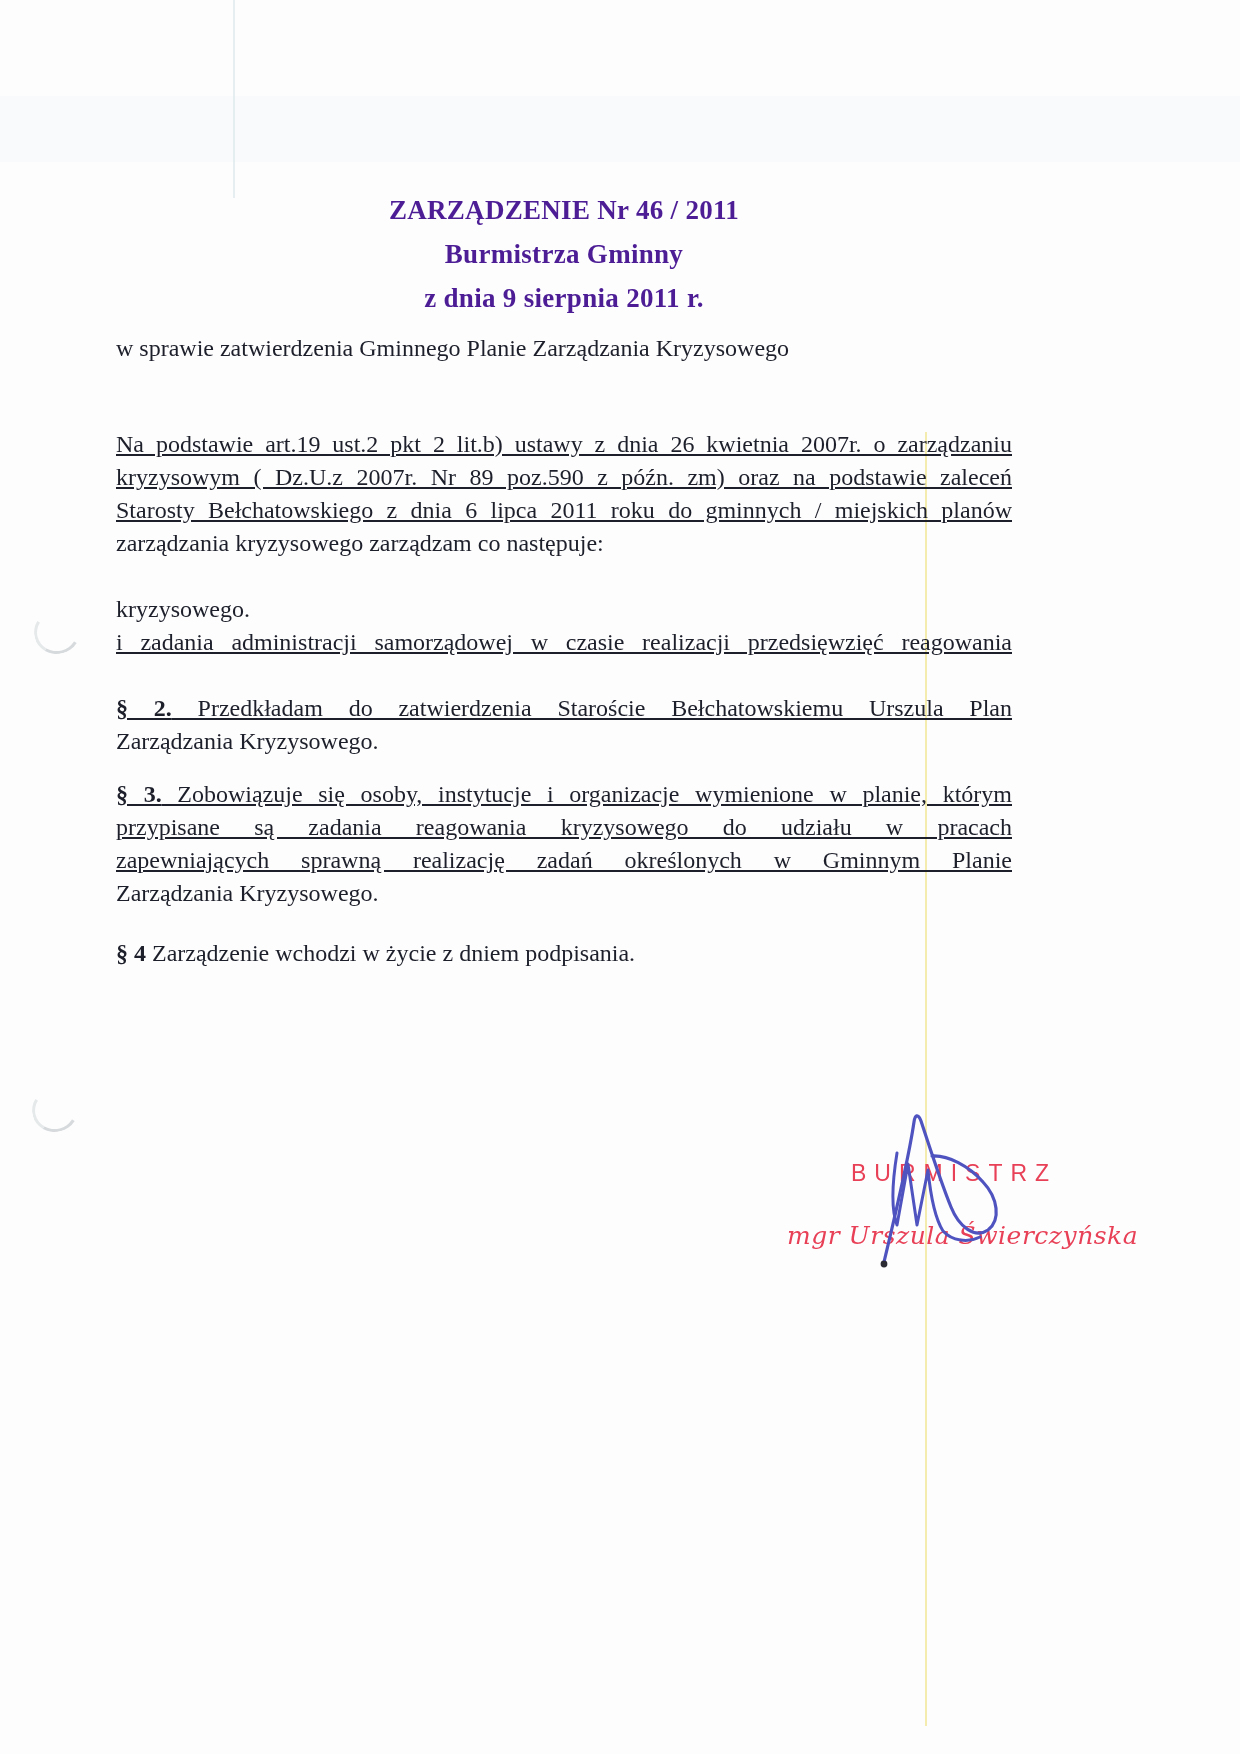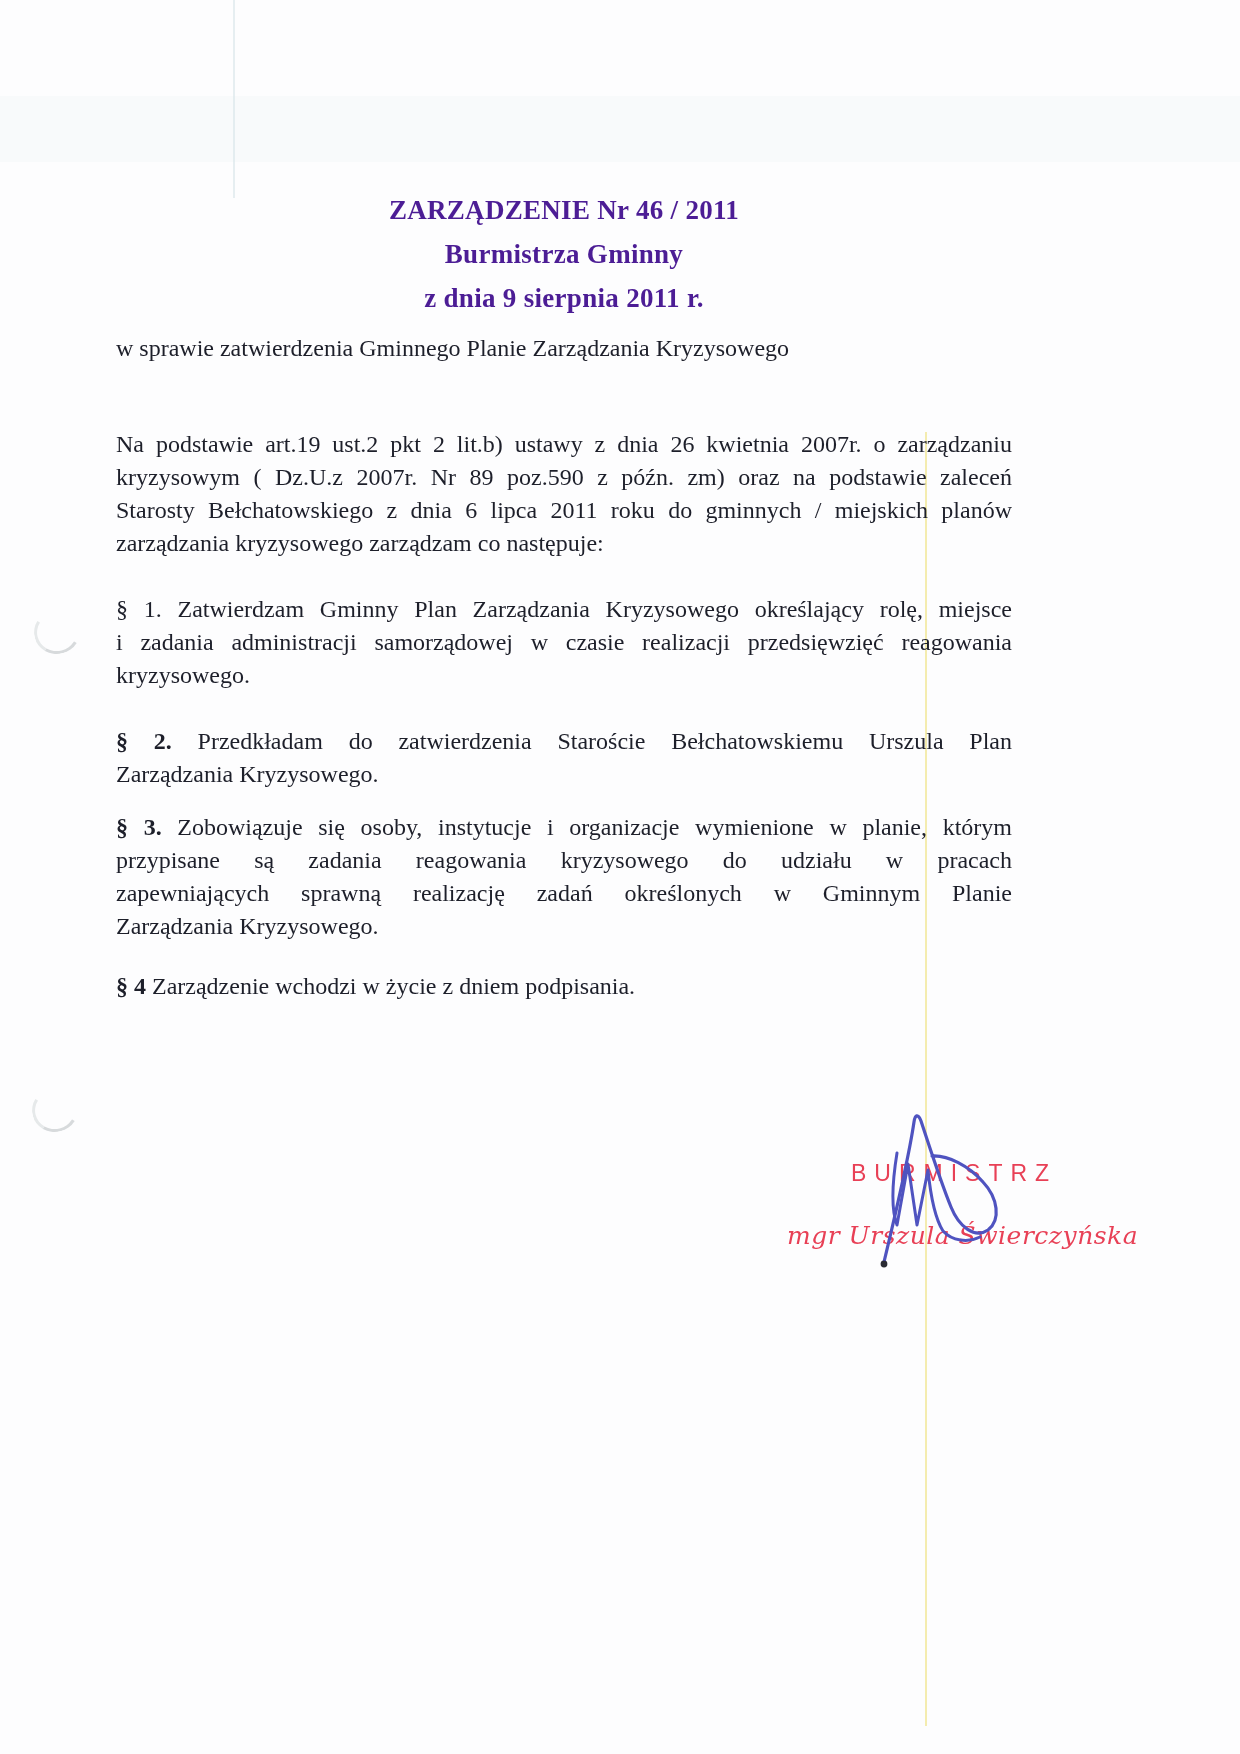--- a/index.html
+++ b/index.html
@@ -40,21 +40,21 @@
     color:#4c1d95; letter-spacing:.3px;
   }
   .subject{ margin-top:12px; font-size:24px; line-height:33px; color:#1d1f2a; }
 
   .doc-body{ margin-top:63px; }
   .para{ font-size:24px; line-height:33px; }
   .para + .para{ margin-top:33px; }
   .doc-body .para:nth-of-type(4){ margin-top:20px; }
   .doc-body .para:nth-of-type(5){ margin-top:27px; }
   .line{ min-height:33px; hyphens:none; }
-  .line.just{ text-align:justify; text-align-last:justify; text-justify:inter-word; }
+  .line.just{ text-align:justify; text-align-last:justify; text-justify:inter-word;text-decoration:underline; }
   .line .b{ font-weight:bold; }
 
   .stamp-role{
     position:absolute; left:851px; top:1160px;
     font-family:"Liberation Sans", sans-serif;
     font-size:23px; letter-spacing:8px; color:#e84056; font-weight:400;
   }
   .stamp-name{
     position:absolute; left:787px; top:1221px;
     font-family:"DejaVu Serif", serif; font-style:italic;
@@ -81,23 +81,22 @@
     <div class="subject">w sprawie zatwierdzenia Gminnego Planie Zarządzania Kryzysowego</div>
 
     <div class="doc-body">
         <div class="para">
           <div class="line just"><span>Na podstawie art.19 ust.2 pkt 2 lit.b) ustawy z dnia 26 kwietnia 2007r. o zarządzaniu</span></div>
           <div class="line just"><span>kryzysowym ( Dz.U.z 2007r. Nr 89 poz.590 z późn. zm) oraz na podstawie zaleceń</span></div>
           <div class="line just"><span>Starosty Bełchatowskiego z dnia 6 lipca 2011 roku do gminnych / miejskich planów</span></div>
           <div class="line"><span>zarządzania kryzysowego zarządzam co następuje:</span></div>
         </div>
         <div class="para">
-          <div class="line just"><span>§ 1. Zatwierdzam Gminny Plan Zarządzania Kryzysowego określający rolę, miejsce</span></div>
+          <div class="line"><span>kryzysowego.</span></div>
           <div class="line just"><span>i zadania administracji samorządowej w czasie realizacji przedsięwzięć reagowania</span></div>
-          <div class="line"><span>kryzysowego.</span></div>
         </div>
         <div class="para">
           <div class="line just"><span class="b">§ 2.</span><span> Przedkładam do zatwierdzenia Staroście Bełchatowskiemu Urszula Plan</span></div>
           <div class="line"><span>Zarządzania Kryzysowego.</span></div>
         </div>
         <div class="para">
           <div class="line just"><span class="b">§ 3.</span><span> Zobowiązuje się osoby, instytucje i organizacje wymienione w planie, którym</span></div>
           <div class="line just"><span>przypisane są zadania reagowania kryzysowego do udziału w pracach</span></div>
           <div class="line just"><span>zapewniających sprawną realizację zadań określonych w Gminnym Planie</span></div>
           <div class="line"><span>Zarządzania Kryzysowego.</span></div>

